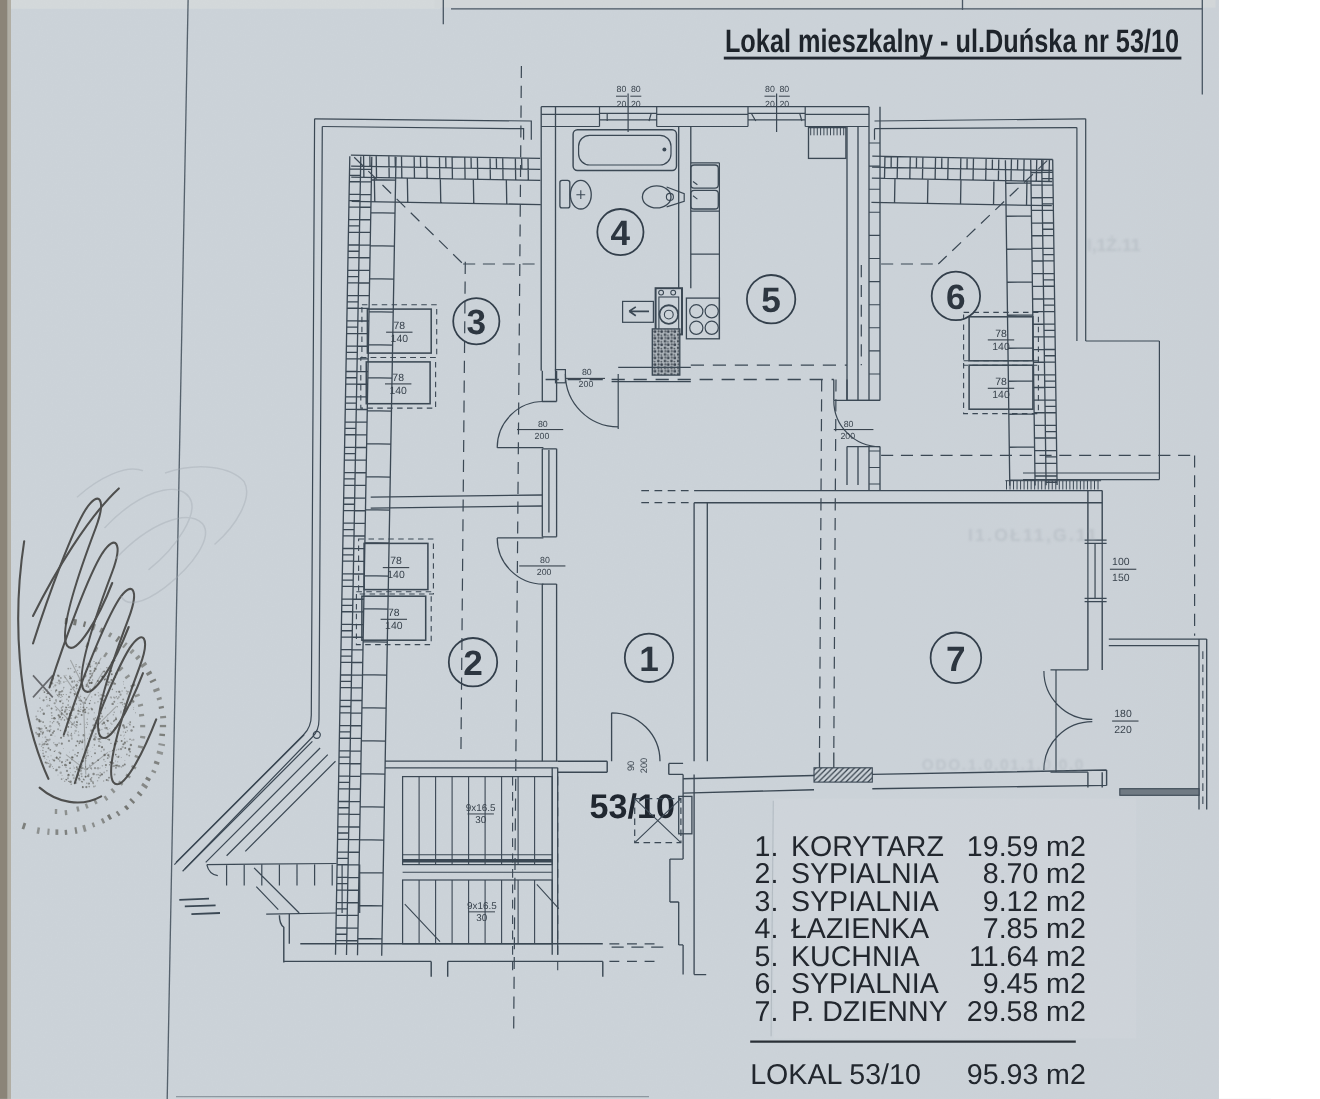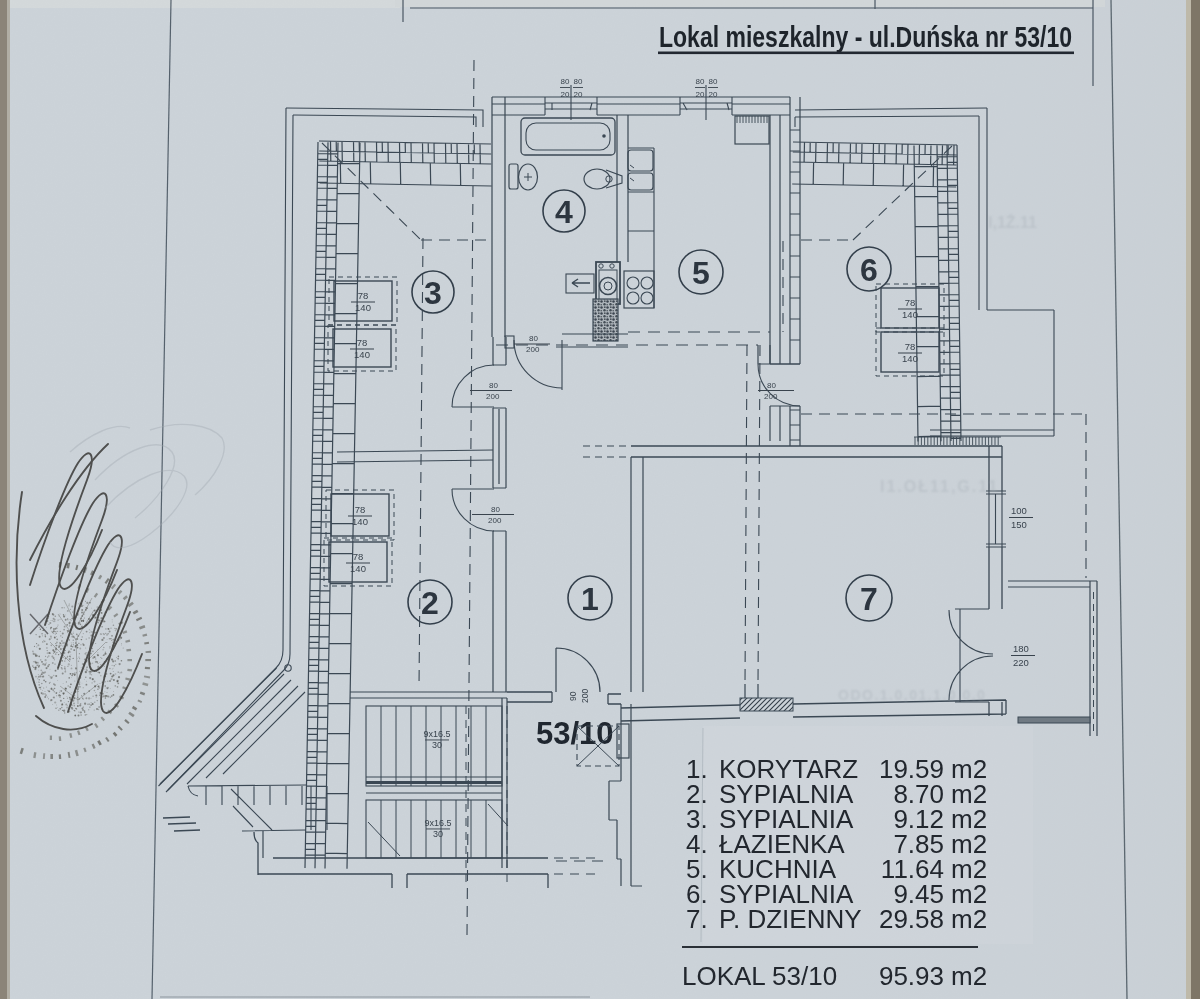--- a/index.html
+++ b/index.html
@@ -1,16 +1,16 @@
 <!DOCTYPE html>
 <html><head>
 <meta charset="utf-8">
 <style>
   html,body{margin:0;padding:0;}
-  .page{position:relative;width:1200px;height:999px;overflow:hidden;
+  .page{position:relative;width:1108px;height:999px;overflow:hidden;
         font-family:"Liberation Sans", sans-serif;
         background:linear-gradient(180deg,#cbd2d9 0%,#ced5db 45%,#d2d7dc 100%);}
   svg{position:absolute;left:0;top:0;}
 </style>
 </head>
 <body>
 <div class="page">
 <svg width="1200" height="999" viewBox="0 0 1200 999" fill="none" stroke-linecap="butt">
 <defs>
   <linearGradient id="rightshade" x1="0" y1="0" x2="1" y2="0">

